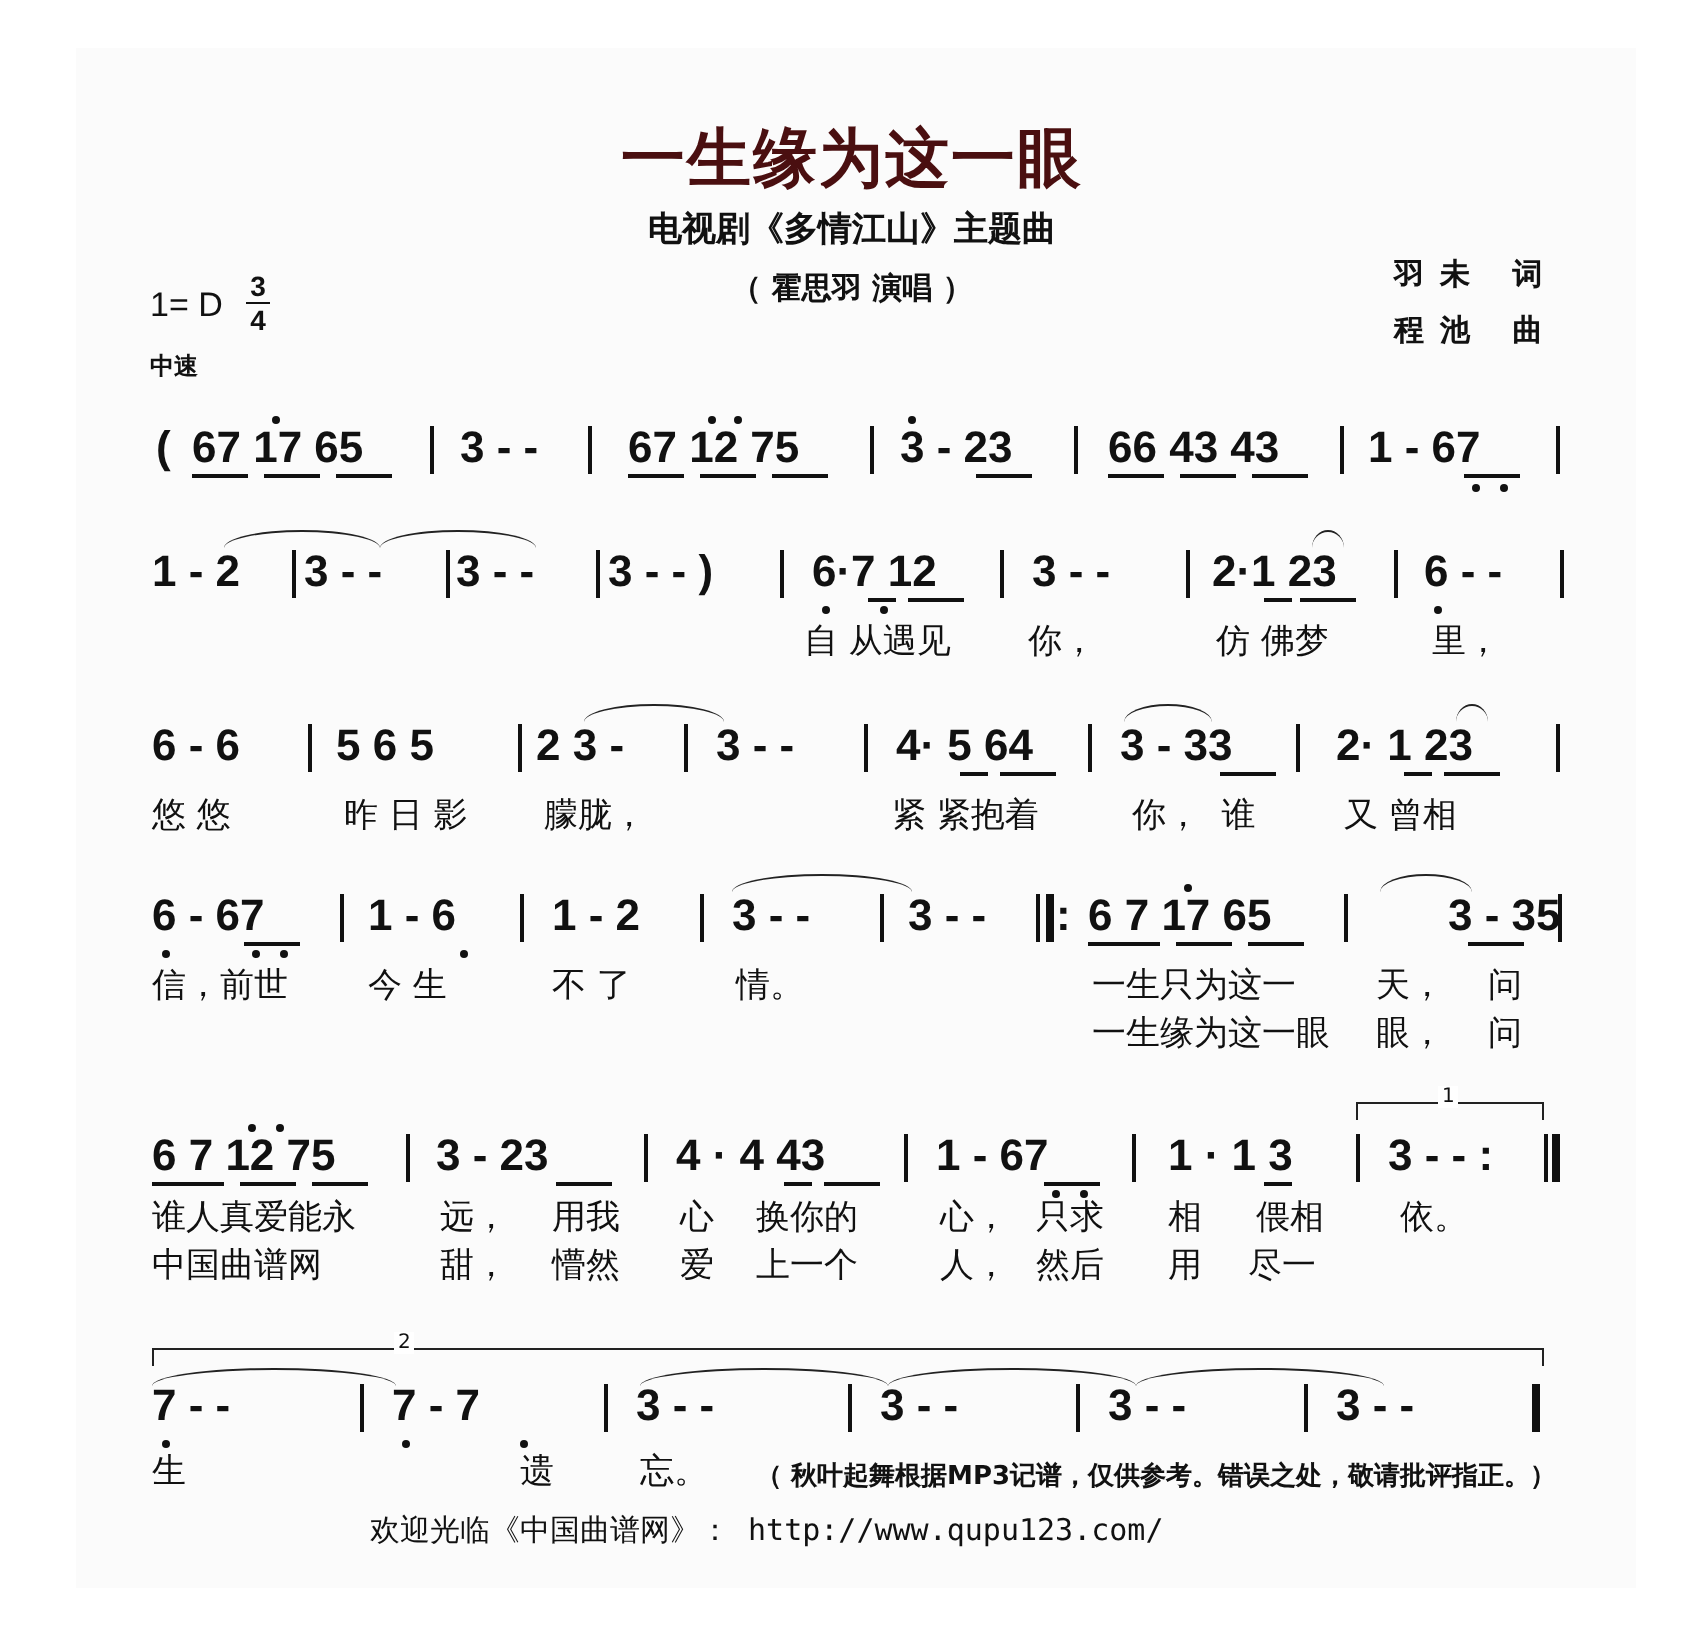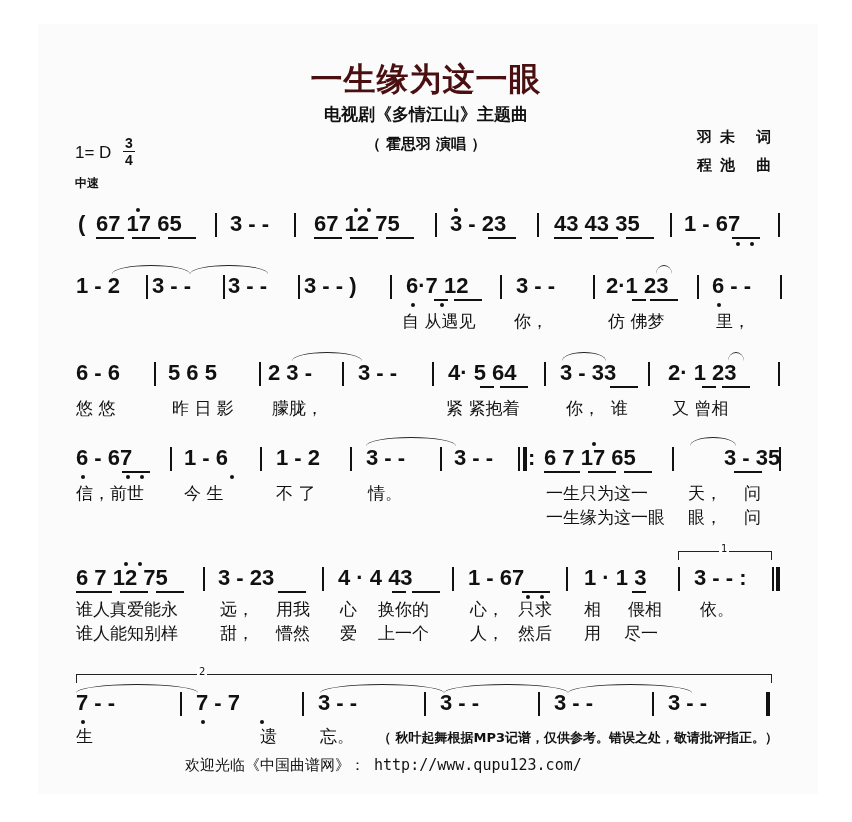--- a/index.html
+++ b/index.html
@@ -59,21 +59,21 @@
   <div class="ul" style="left:242px;top:26px;width:28px"></div>
   <div class="ul" style="left:278px;top:26px;width:28px"></div>
   <div class="ul" style="left:314px;top:26px;width:28px"></div>
   <div class="dot" style="left:282px;top:-3px"></div>
   <div class="dot" style="left:295px;top:-3px"></div>
   <div class="bar" style="left:363px;top:2px"></div>
   <span class="n" style="left:378px">3 - 23</span>
   <div class="dot" style="left:382px;top:-3px"></div>
   <div class="ul" style="left:416px;top:26px;width:28px"></div>
   <div class="bar" style="left:465px;top:2px"></div>
-  <span class="n" style="left:482px">43 43 35</span>
+  <span class="n" style="left:482px">66 43 43</span>
   <div class="ul" style="left:482px;top:26px;width:28px"></div>
   <div class="ul" style="left:518px;top:26px;width:28px"></div>
   <div class="ul" style="left:554px;top:26px;width:28px"></div>
   <div class="bar" style="left:598px;top:2px"></div>
   <span class="n" style="left:612px">1 - 67</span>
   <div class="ul" style="left:660px;top:26px;width:28px"></div>
   <div class="dot" style="left:664px;top:31px"></div>
   <div class="dot" style="left:678px;top:31px"></div>
   <div class="bar" style="left:706px;top:2px"></div>
 </div>
@@ -215,21 +215,21 @@
   <span class="lyr" style="left:4px;top:34px">谁人真爱能永</span>
   <span class="lyr" style="left:148px;top:34px">远，</span>
   <span class="lyr" style="left:204px;top:34px">用我</span>
   <span class="lyr" style="left:268px;top:34px">心</span>
   <span class="lyr" style="left:306px;top:34px">换你的</span>
   <span class="lyr" style="left:398px;top:34px">心，</span>
   <span class="lyr" style="left:446px;top:34px">只求</span>
   <span class="lyr" style="left:512px;top:34px">相</span>
   <span class="lyr" style="left:556px;top:34px">偎相</span>
   <span class="lyr" style="left:628px;top:34px">依。</span>
-  <span class="lyr" style="left:4px;top:58px">谁人能知别样</span>
+  <span class="lyr" style="left:4px;top:58px">中国曲谱网</span>
   <span class="lyr" style="left:148px;top:58px">甜，</span>
   <span class="lyr" style="left:204px;top:58px">懵然</span>
   <span class="lyr" style="left:268px;top:58px">爱</span>
   <span class="lyr" style="left:306px;top:58px">上一个</span>
   <span class="lyr" style="left:398px;top:58px">人，</span>
   <span class="lyr" style="left:446px;top:58px">然后</span>
   <span class="lyr" style="left:512px;top:58px">用</span>
   <span class="lyr" style="left:552px;top:58px">尽一</span>
 </div>
 

